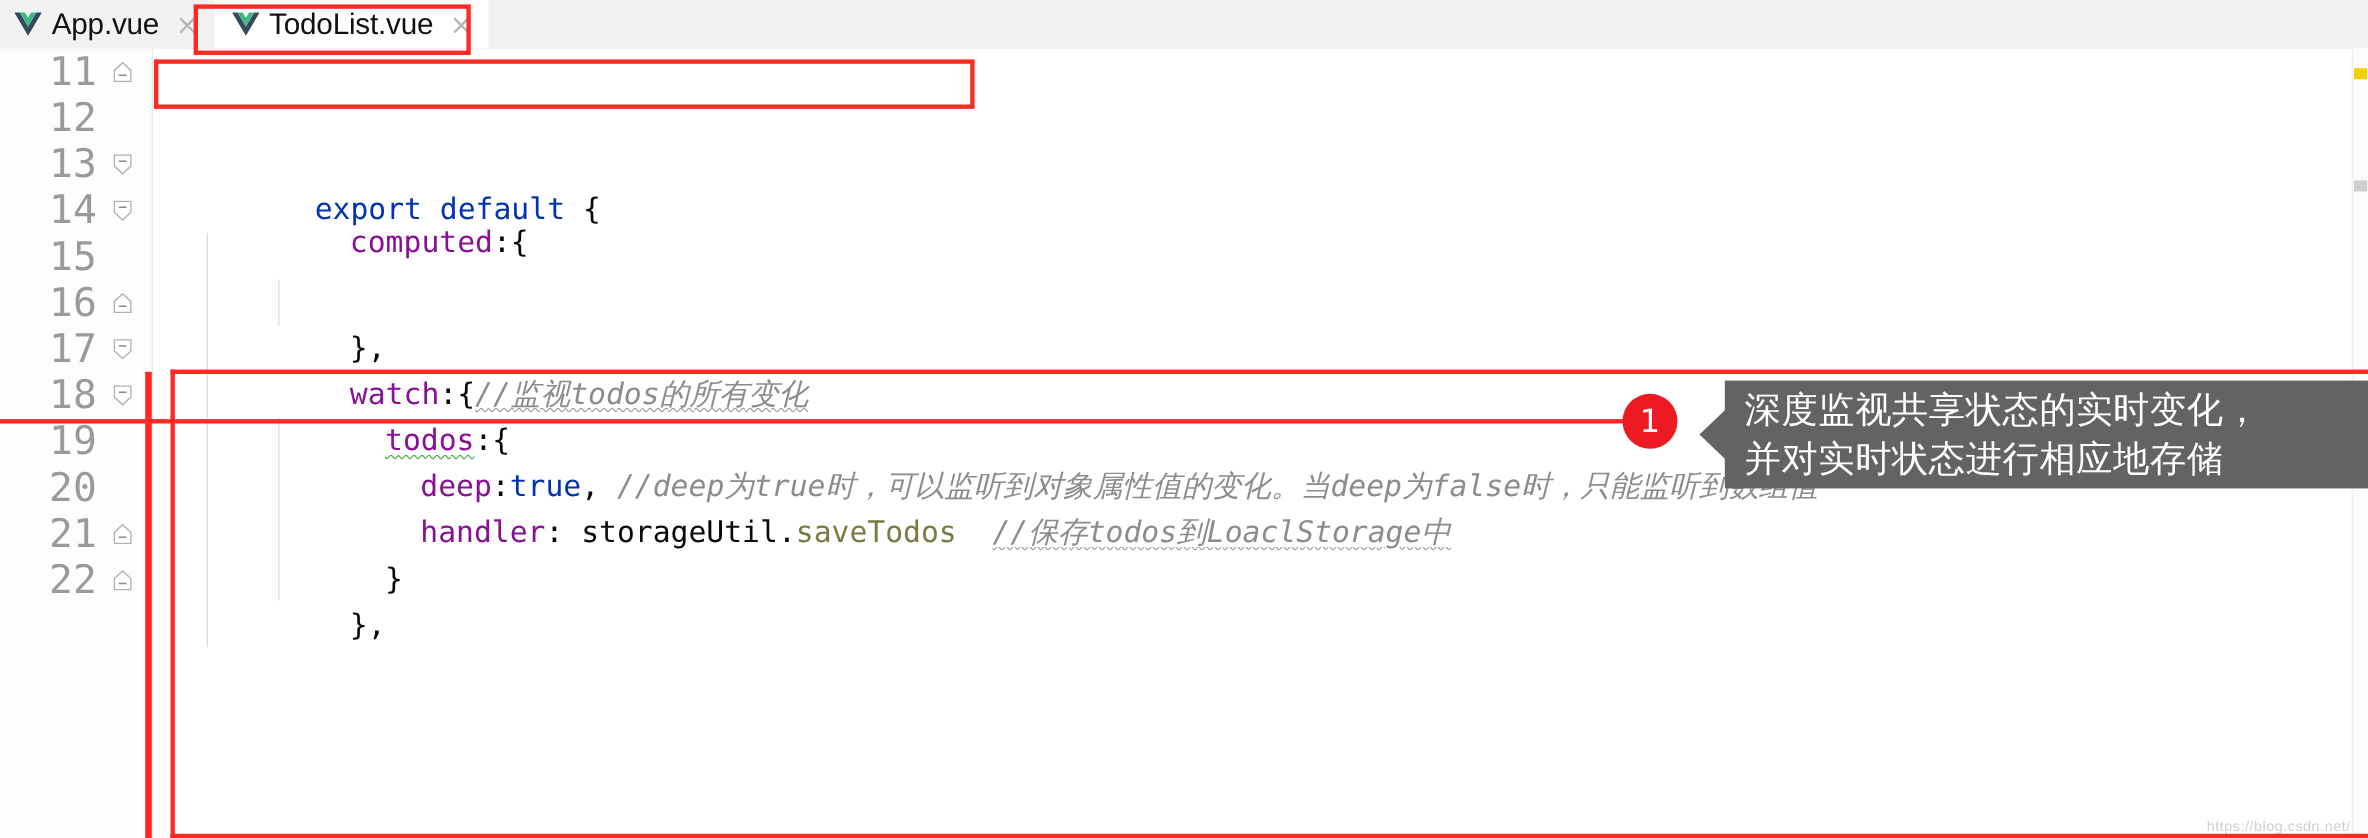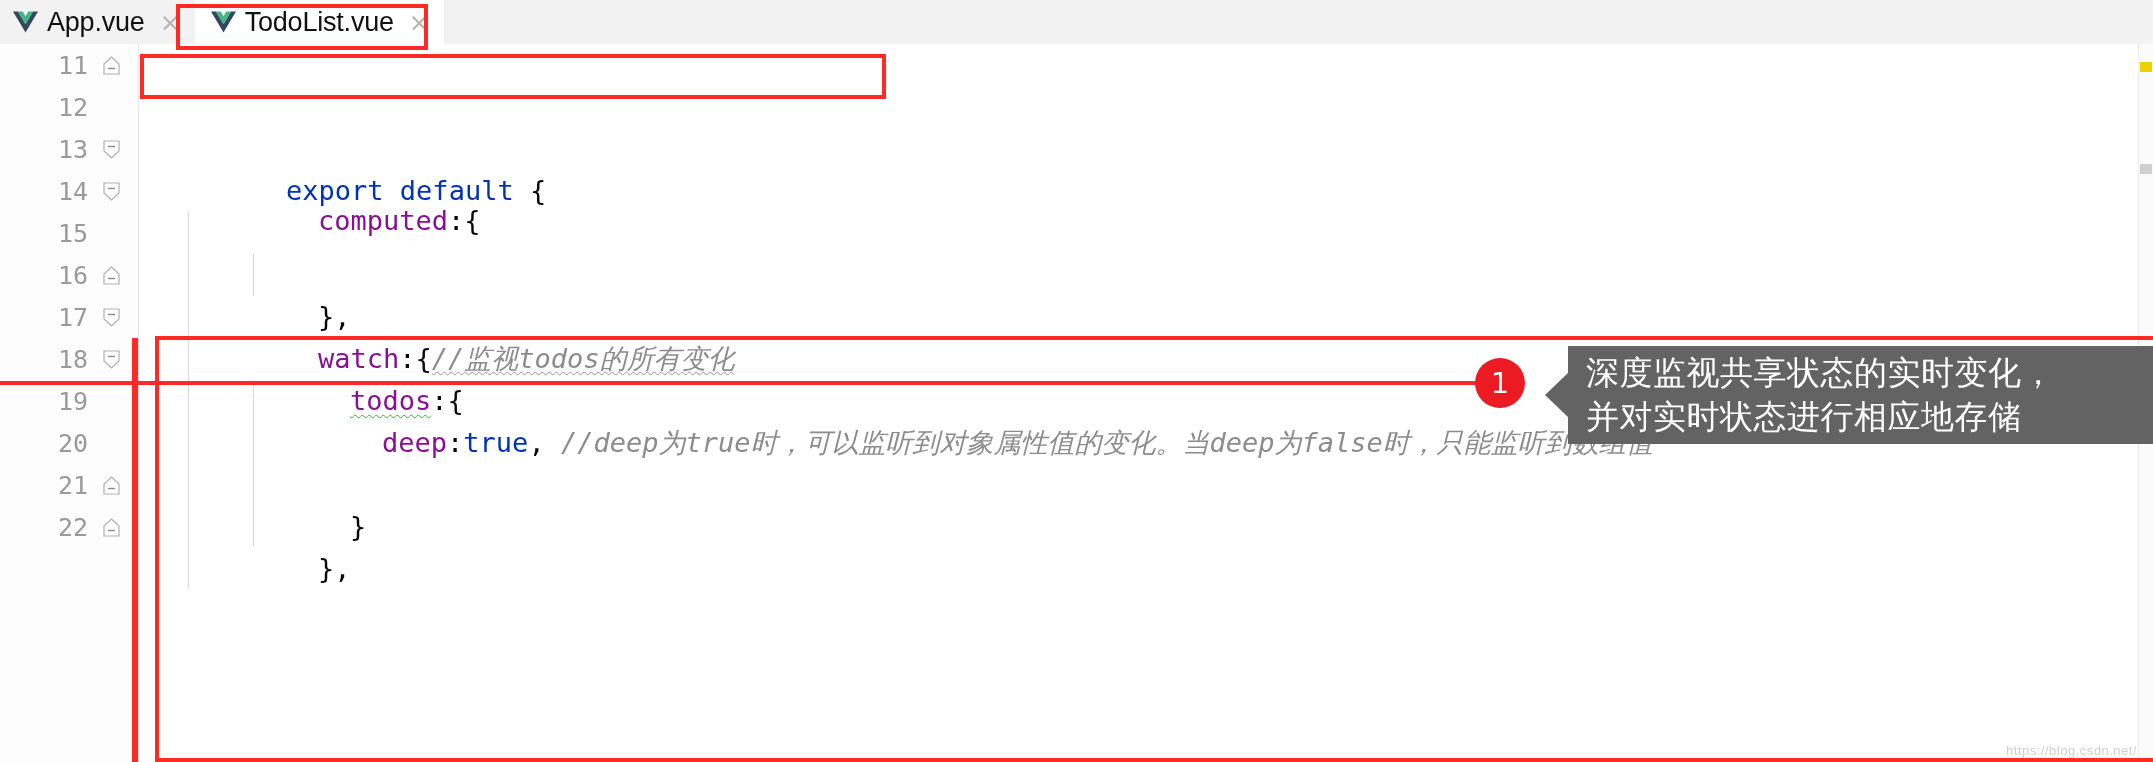--- a/index.html
+++ b/index.html
@@ -52,21 +52,21 @@
     position:absolute;left:0;top:0;width:138px;height:718px;
     background:#fdfdfd;border-right:1px solid #e6e6e6;
   }
   .gutter-line{
     position:absolute;left:0;width:138px;height:42px;
     display:flex;align-items:center;
   }
   .lineno{
     width:88px;text-align:right;
     font-family:"DejaVu Sans Mono","Liberation Mono",monospace;
-    font-size:25px;color:#9a9a9a;letter-spacing:0;
+    font-size:36px;color:#9a9a9a;letter-spacing:0;
   }
   .foldzone{width:46px;display:flex;align-items:center;justify-content:center;position:relative;}
   .fold{
     width:19px;height:19px;position:relative;
   }
   .fold svg{display:block;}
 
   .codearea{
     position:absolute;left:138px;top:0;right:0;height:718px;
     font-family:"DejaVu Sans Mono","Liberation Mono",monospace;
@@ -339,20 +339,23 @@
       </div>
 
       <div class="cline" style="left:82px;top:294px">
         <span class="prop squig">todos</span><span class="plain">:{</span>
       </div>
 
       <div class="cline" style="left:114px;top:336px">
         <span class="prop">deep</span><span class="plain">:</span><span class="kw">true</span><span class="plain">, </span><span class="cmt">//deep为true时，可以监听到对象属性值的变化。当deep为false时，只能监听到数组值</span>
       </div>
 
+      <div class="cline" style="left:114px;top:378px">
+        <span class="prop">handler</span><span class="plain">: </span><span class="plain">storageUtil</span><span class="plain">.</span><span class="fn">saveTodos</span><span class="plain">  </span><span class="cmt squig-g">//保存todos到LoaclStorage中</span>
+      </div>
 
       <div class="cline" style="left:82px;top:420px">
         <span class="plain">}</span>
       </div>
 
       <div class="cline" style="left:50px;top:462px">
         <span class="plain">},</span>
       </div>
 
     </div>

